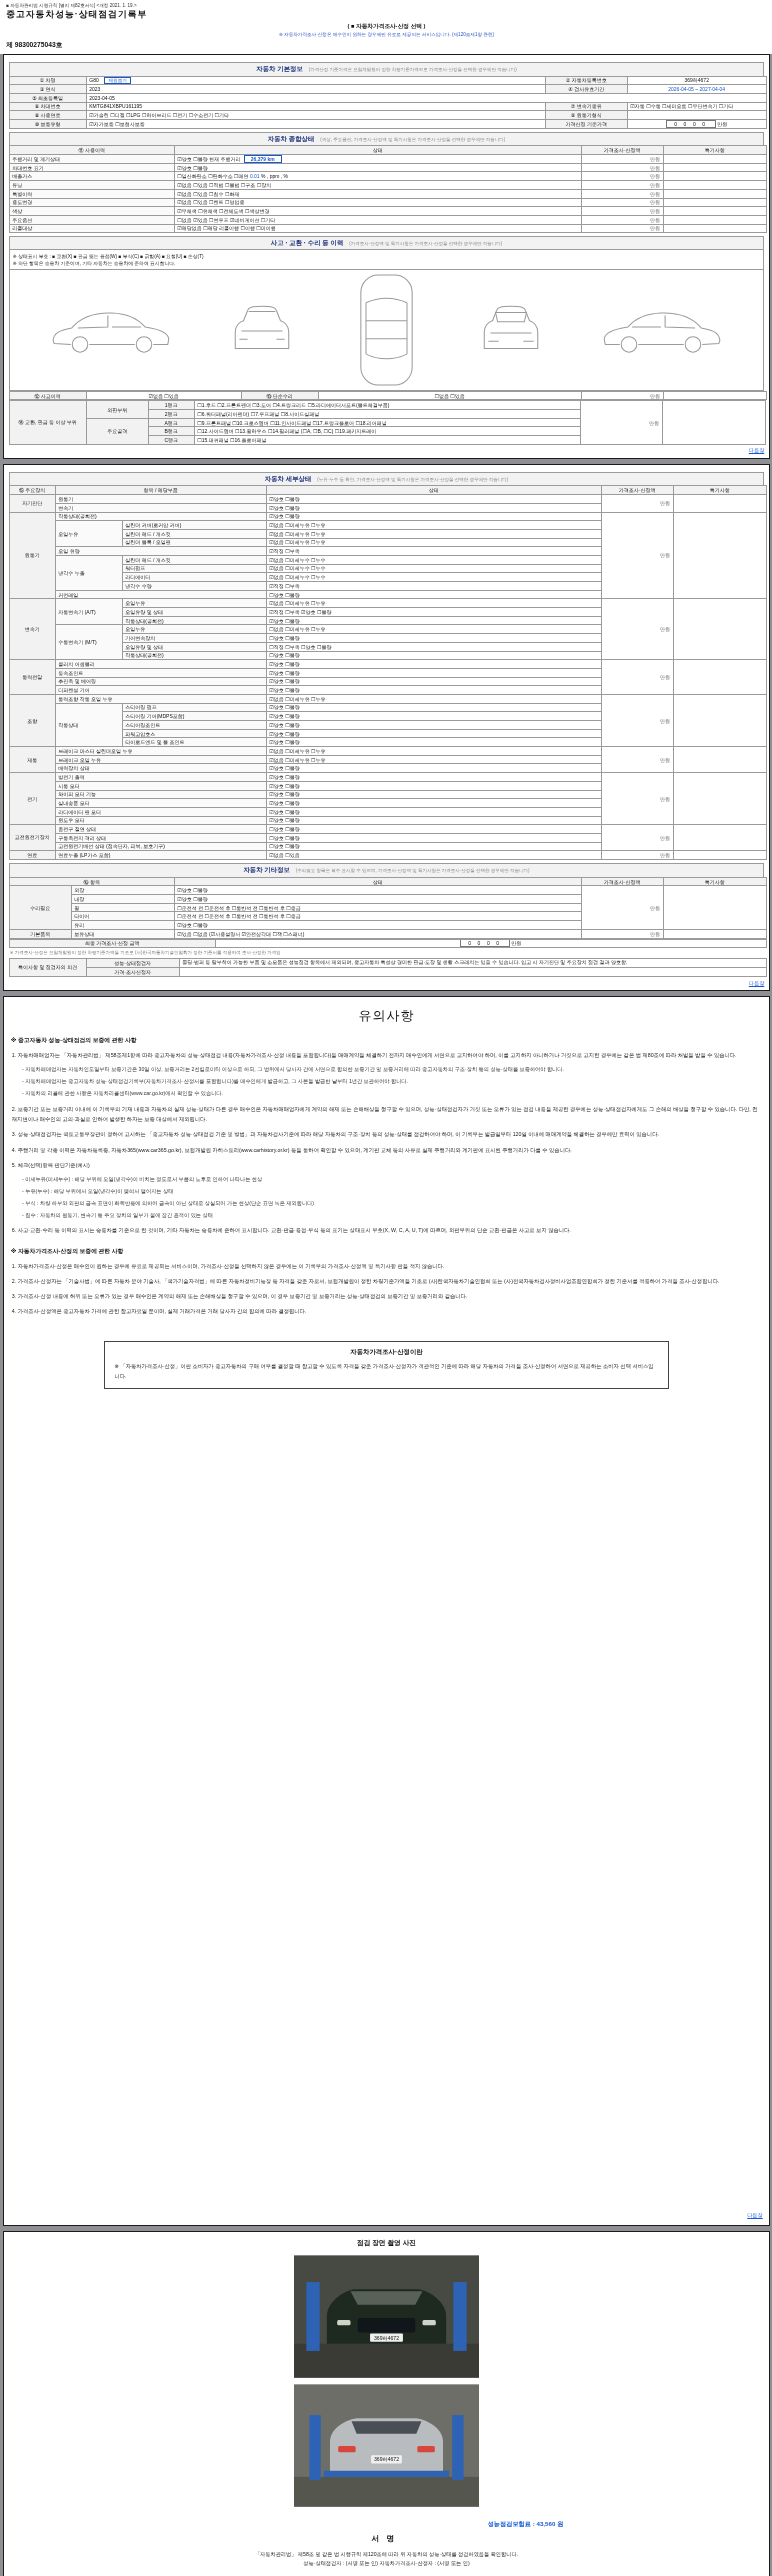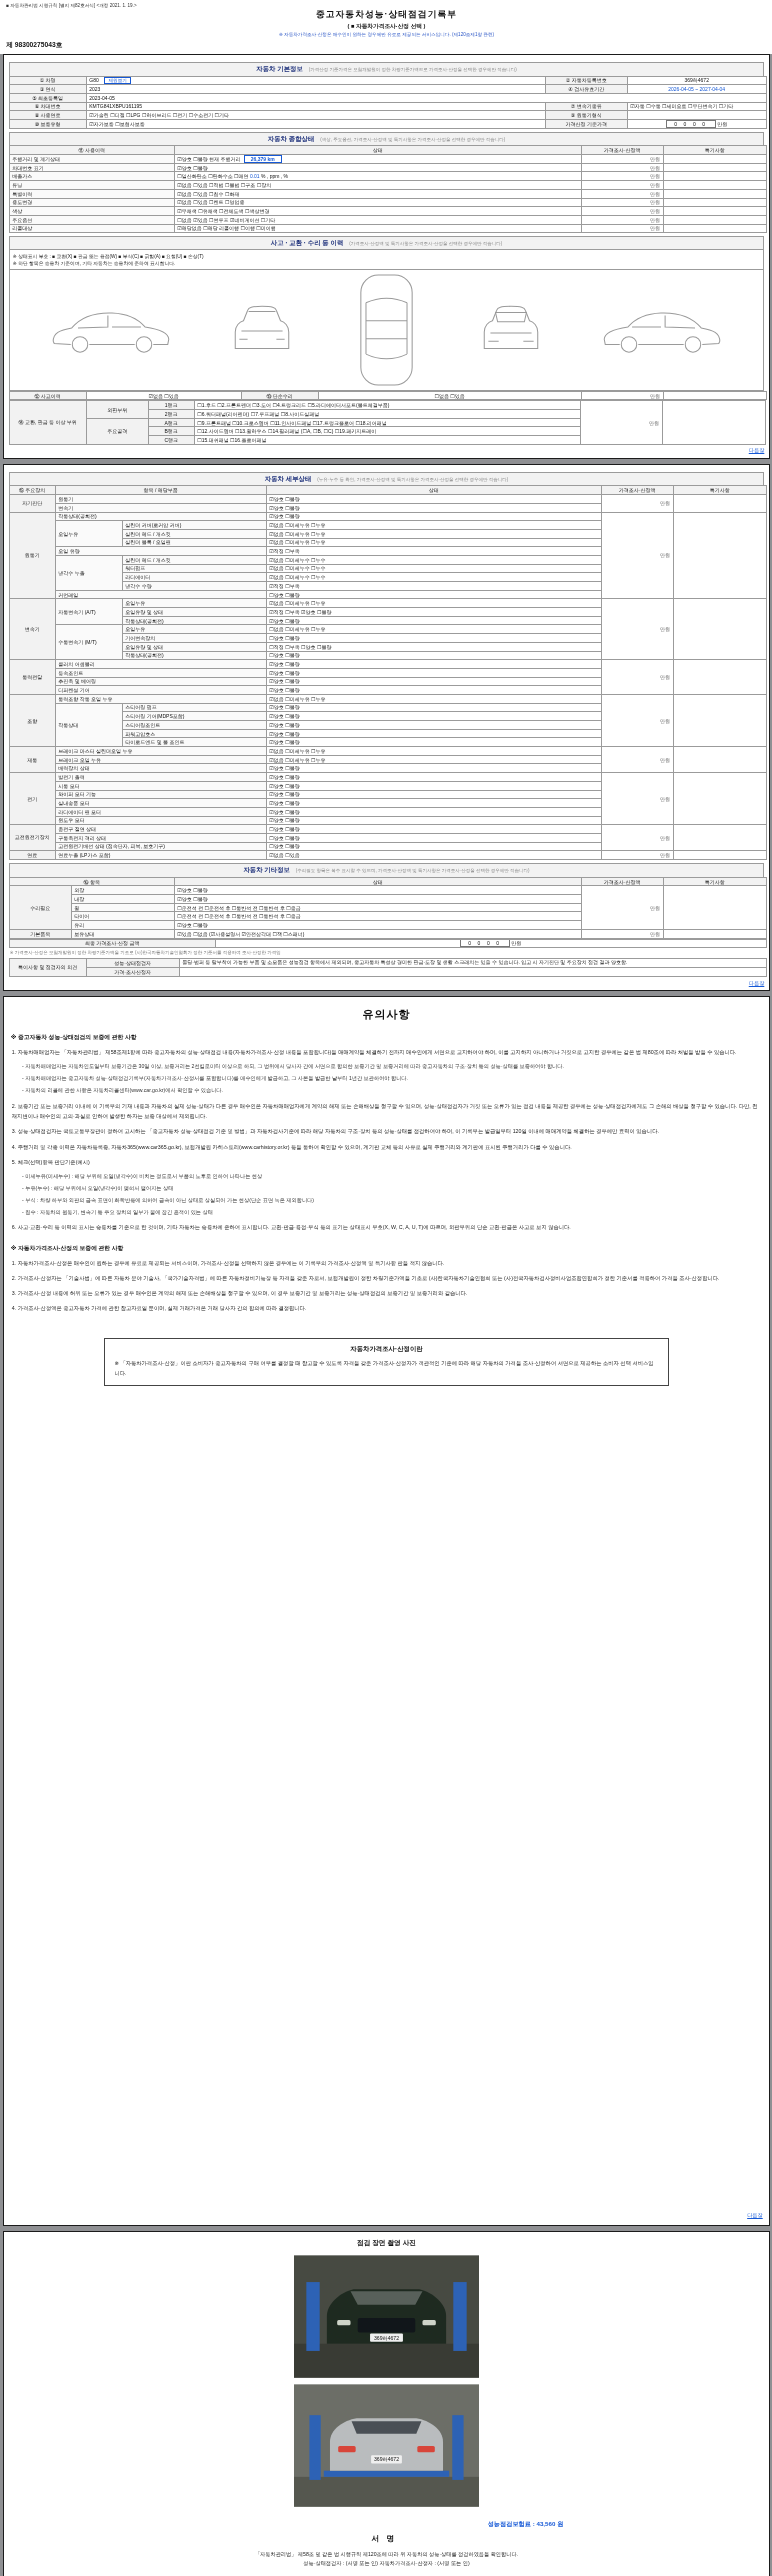--- a/index.html
+++ b/index.html
@@ -1,19 +1,19 @@
 <!DOCTYPE html>
 <html lang="ko" style="font-size:8.2px"><head>
 <meta charset="utf-8">
 <style>
   html,body{margin:0;padding:0;}
   body{width:773px;background:#8f9093;font-family:"Liberation Sans","DejaVu Sans",sans-serif;color:#111;}
   .topband{background:#ffffff;padding:3.1px 6.2px 4.1px;position:relative;}
   .lawref{font-size:4.6px;color:#333;}
-  .main-title{text-align:center;font-size:8.8px;font-weight:bold;letter-spacing:1px;margin-top:1px;}
+  .main-title{font-size:8.8px;font-weight:bold;letter-spacing:1px;margin-top:1px;}
   .sub-title{text-align:center;font-size:5.7px;margin-top:1.5px;font-weight:bold;}
   .head-note{text-align:center;font-size:4.6px;color:#2a56c6;margin-top:1.5px;}
   .doc-no{font-size:6.7px;font-weight:bold;margin-top:4.1px;}
   .box{background:#fff;border:0.5px solid #1b1b1b;margin:0 3.1px 5.2px;padding:3.6px 4.6px;position:relative;}
   .sec{border:0.5px solid #9b9b9b;border-bottom:none;background:#f2f2f2;text-align:center;padding:2.1px 0 1.5px;font-weight:bold;font-size:6.4px;color:#1c2f7a;margin-top:3.1px;}
   .sec .note{font-weight:normal;font-size:4.5px;color:#888;margin-left:4.1px;}
   table.tbl{border-collapse:collapse;width:100%;table-layout:fixed;}
   .tbl td{border:0.5px solid #9b9b9b;font-size:5px;padding:0.5px 2.6px;height:6.7px;overflow:hidden;white-space:nowrap;text-overflow:ellipsis;vertical-align:middle;}
   td.L{background:#f2f2f2;text-align:center;}
   td.LI{background:#fafafa;text-align:left;}
@@ -23,21 +23,21 @@
   td.wrap{white-space:normal;height:auto;line-height:1.5;}
   .B{color:#1558d6;}
   .kmbox{border:0.5px solid #1558d6;color:#1558d6;padding:0 6.2px;margin-left:3.1px;font-weight:bold;}
   .boxed{border:0.5px solid #777;padding:0 7.2px;letter-spacing:2.6px;background:#fff;}
   .btn{color:#1558d6;border:0.5px solid #1558d6;padding:0 3.6px;margin-left:5.2px;font-size:4.6px;}
   .legend{font-size:4.8px;color:#222;padding:2.1px 3.1px;border:0.5px solid #9b9b9b;border-bottom:none;margin-top:-0.5px;line-height:1.6;}
   .diagram{border:0.5px solid #9b9b9b;display:flex;justify-content:space-around;align-items:center;padding:3.1px 12.4px;height:113px;margin-top:-0.5px;background:#fff;}
   .next{display:block;text-align:right;color:#1558d6;font-size:5.2px;margin-top:2.6px;text-decoration:underline;cursor:pointer;}
   .final-note{font-size:4.5px;color:#777;margin:1.5px 1px 3.1px;}
   .notice-box{min-height:1220px;}
-  .n-title{text-align:center;font-weight:bold;font-size:11px;margin:6.2px 0 9.3px;letter-spacing:1px;}
+  .n-title{text-align:center;font-weight:normal;font-size:13px;margin:6.2px 0 9.3px;letter-spacing:1px;}
   .n-h{font-weight:bold;font-size:5.8px;margin:11.3px 2.1px 4.1px;}
   .n-p{font-size:5.3px;line-height:2.0;margin:4.6px 3.1px;color:#222;}
   .n-s{font-size:5.2px;line-height:1.9;margin:2.1px 3.1px 2.1px 13.4px;color:#333;}
   .n-box{width:72%;margin:24px auto 0;border:0.8px solid #444;padding:6.2px 9.3px;}
   .n-box-title{text-align:center;font-weight:bold;font-size:6.4px;margin-bottom:4.1px;}
   .n-box-text{font-size:5.3px;line-height:1.9;color:#222;}
   .abs-next{position:absolute;right:6.2px;bottom:5.2px;}
   .photos-title{text-align:center;font-weight:bold;font-size:6.7px;margin:4.1px 0 2.1px;}
   .photo{display:block;margin:6.2px auto 0;}
   .sig-area{margin-top:13.4px;}

